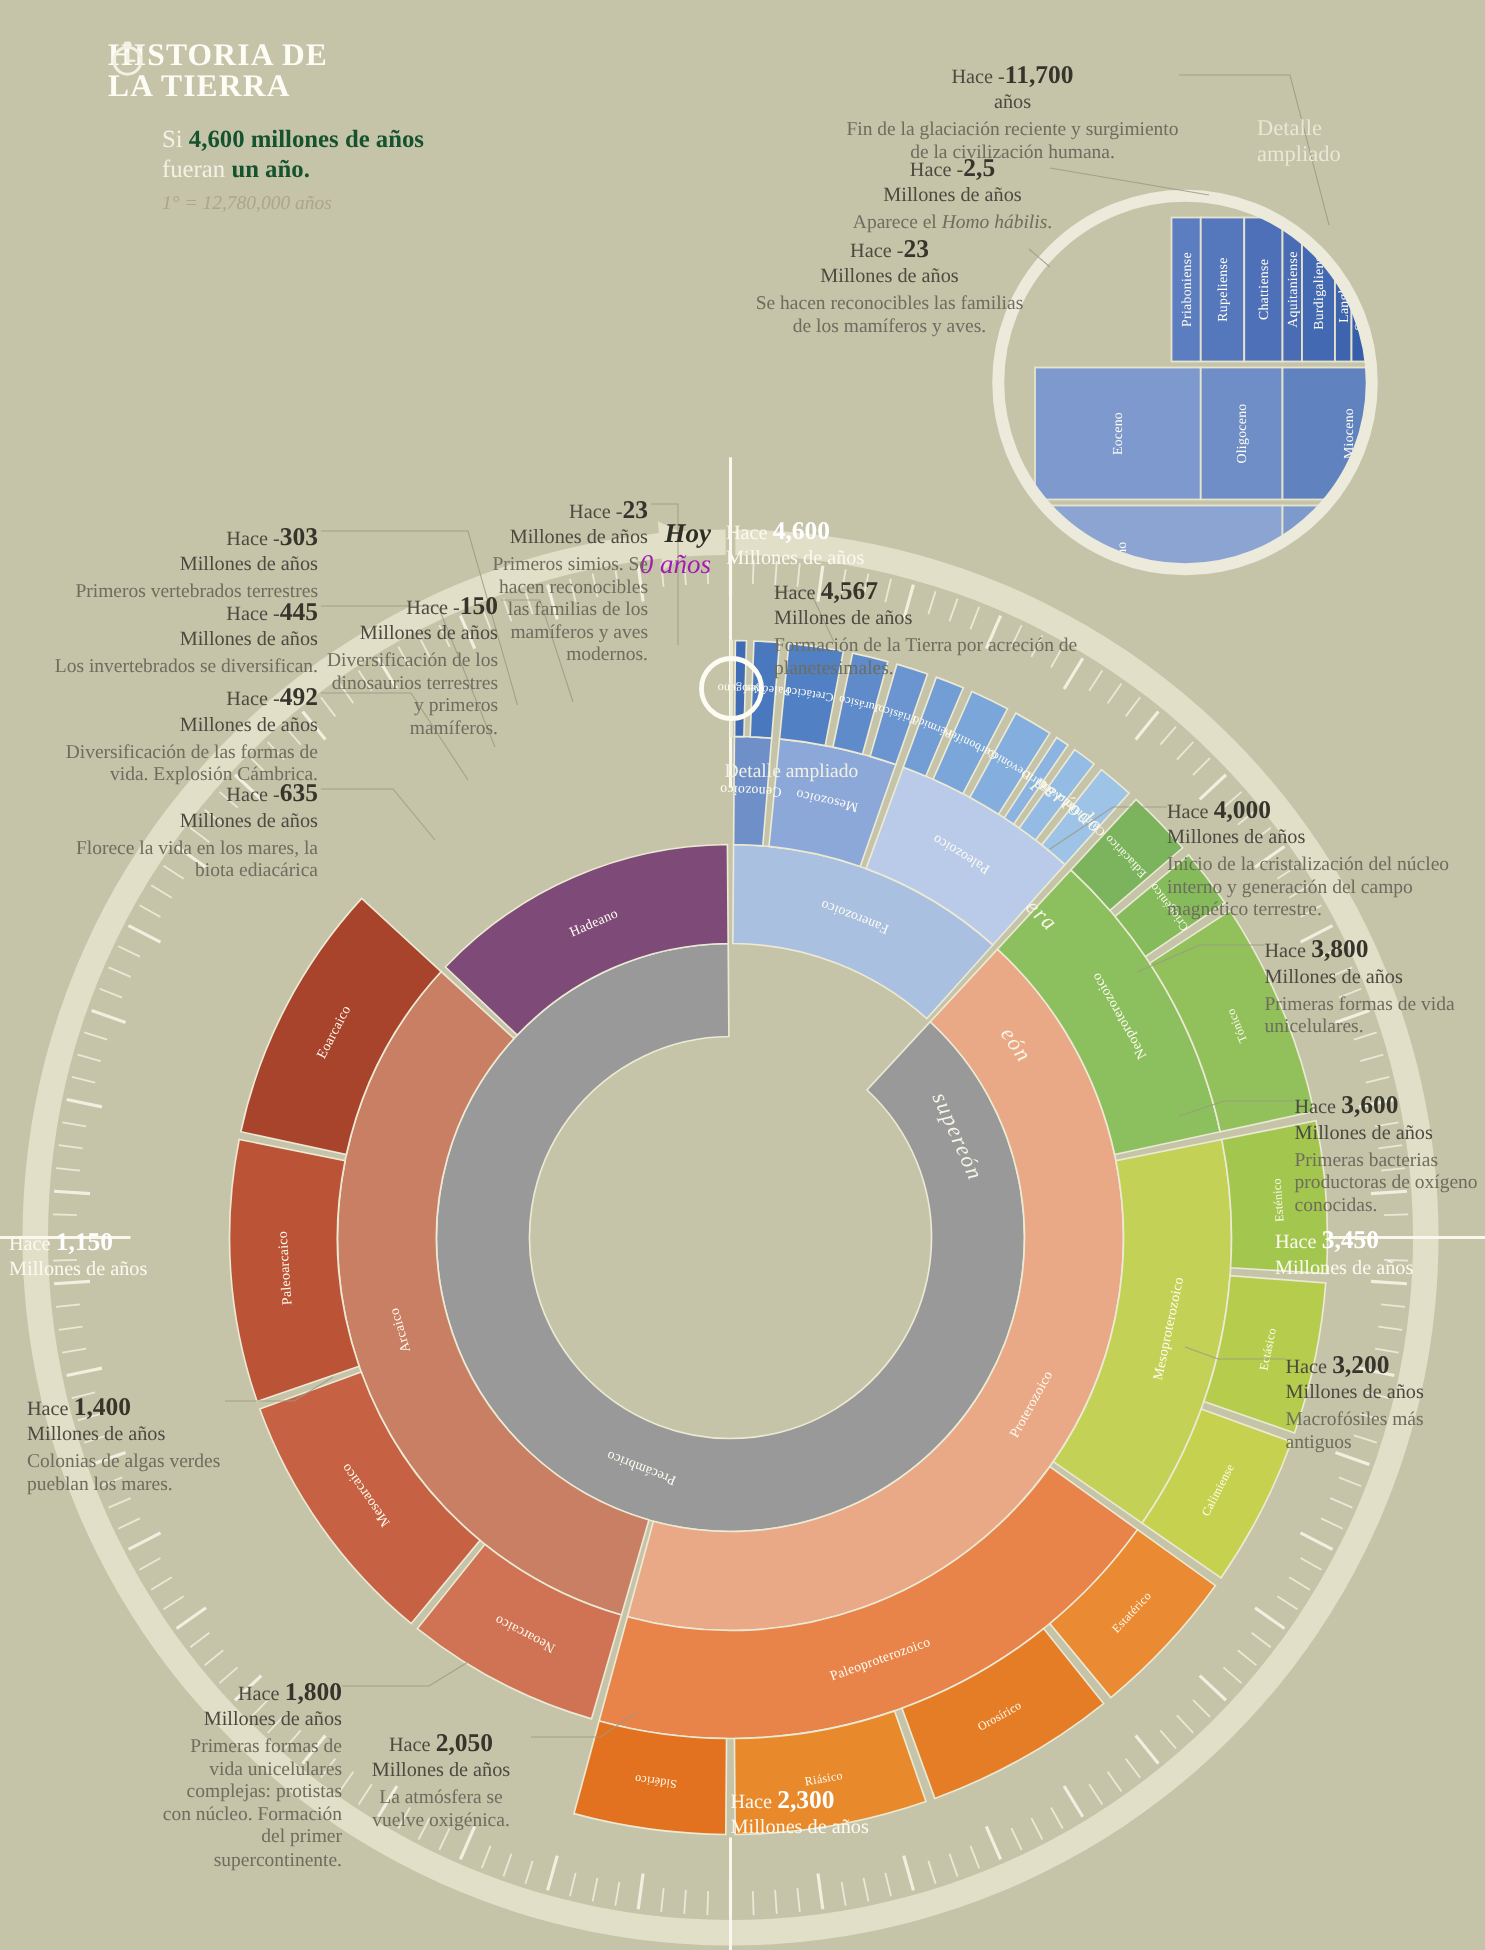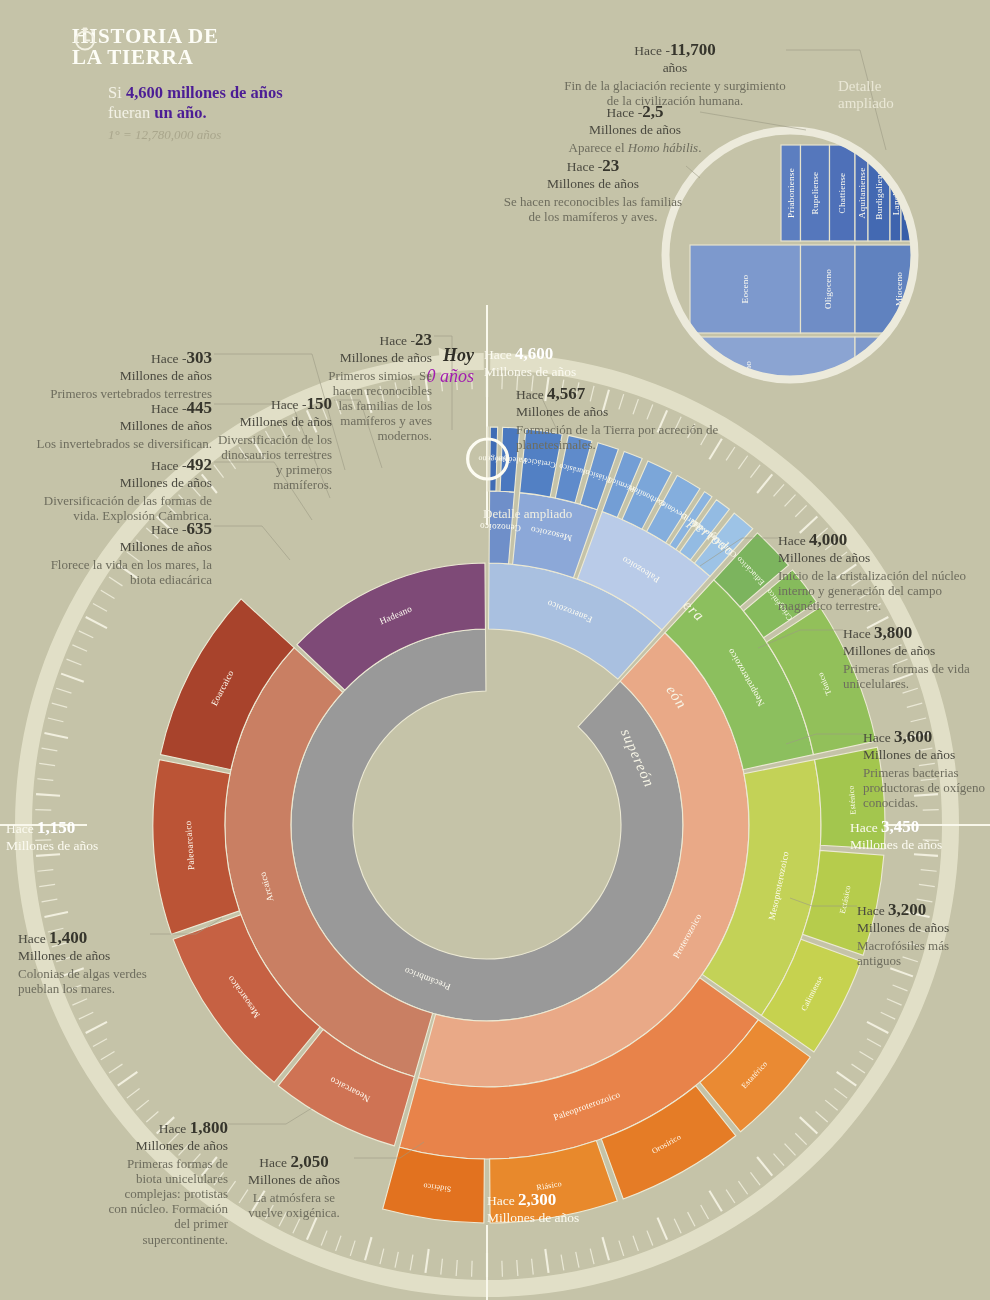--- a/index.html
+++ b/index.html
@@ -17,21 +17,21 @@
   .title{
     font-family:"Liberation Serif", serif;
     font-weight:bold;color:#fdfdf6;font-size:21px;line-height:1.02;
     letter-spacing:.8px;margin:0;
   }
   .subwrap{display:flex;align-items:flex-start;gap:10px;margin-top:14px;}
   .clock{width:26px;height:26px;flex:0 0 26px;margin-top:3px;}
   .subtitle{
     color:#f3f2e6;font-size:16.5px;line-height:1.22;max-width:185px;
   }
-  .subtitle b{font-weight:bold;color:#4c1d95;}
+  .subtitle b{font-weight:bold;color:#14532d;}
   .scale-note{
     font-style:italic;color:#a9a68c;font-size:13px;margin-top:4px;
   }
 
   
   .ann{position:absolute;line-height:1.17;}
   .ann .hace{font-size:13.5px;color:#4b4a40;white-space:nowrap;}
   .ann .hace b{font-size:17px;font-weight:bold;color:#36352c;}
   .ann .unit{font-size:13.5px;color:#4b4a40;white-space:nowrap;}
   .ann .desc{font-size:13px;color:#6e6d5e;margin-top:2px;}
@@ -632,21 +632,21 @@
 
   <div class="ann center" style="left:234px;top:1152px;width:120px;">
     <div class="hace"><span>Hace </span><b>2,050</b></div>
     <div class="unit">Millones de años</div>
     <div class="desc">La atmósfera se vuelve oxigénica.</div>
   </div>
 
   <div class="ann right" style="left:108px;top:1118px;width:120px;">
     <div class="hace"><span>Hace </span><b>1,800</b></div>
     <div class="unit">Millones de años</div>
-    <div class="desc">Primeras formas de biota unicelulares complejas: protistas con núcleo. Formación del primer supercontinente.</div>
+    <div class="desc">Primeras formas de vida unicelulares complejas: protistas con núcleo. Formación del primer supercontinente.</div>
   </div>
 
   <div class="ann left" style="left:18px;top:928px;width:130px;">
     <div class="hace"><span>Hace </span><b>1,400</b></div>
     <div class="unit">Millones de años</div>
     <div class="desc">Colonias de algas verdes pueblan los mares.</div>
   </div>
 
   <div class="ann left lt" style="left:6px;top:818px;width:140px;">
     <div class="hace"><span>Hace </span><b>1,150</b></div>

